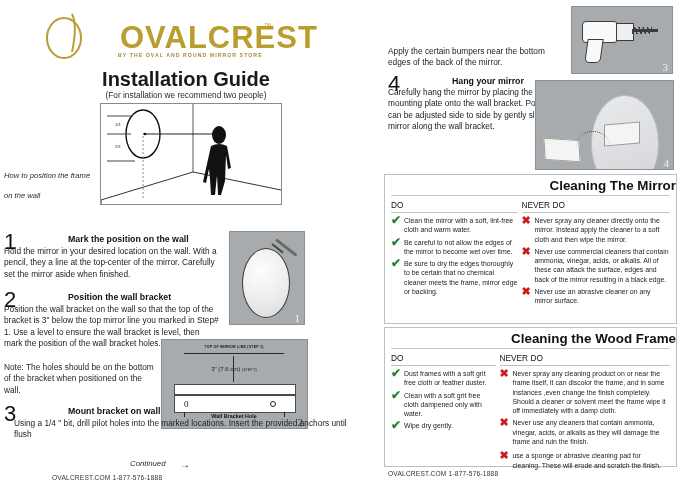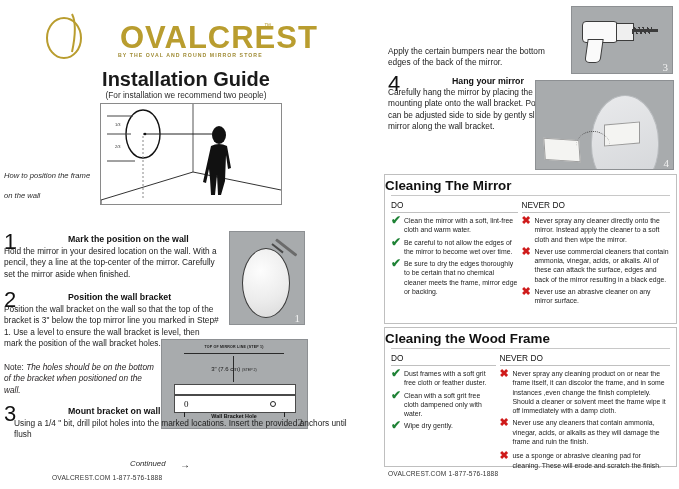--- a/index.html
+++ b/index.html
@@ -38,21 +38,21 @@
   .room-caption{position:absolute;left:4px;top:166px;width:92px;font-size:7.6px;
     font-style:italic;line-height:20px;color:#2b2b2b;text-align:left;}
 
   
   .step{position:absolute;width:340px;}
   .step-num{position:absolute;left:0;top:0;font-size:22px;line-height:20px;
     font-weight:300;color:#111;font-family:"Liberation Sans", sans-serif;}
   .step-head{position:absolute;left:18px;top:2px;font-size:8.8px;font-weight:bold;color:#111;margin-left:46px;}
   .step-body{position:absolute;left:0;top:14px;font-size:8.3px;line-height:11.4px;color:#1c1c1c;}
   .note-lbl{font-weight:normal;}
-  .note-it{font-style:italic;margin-top:48px;}
+  .note-it{margin-top:48px;}
 
   
   .photo{position:absolute;background:#a8abad;border:1px solid #8d9093;overflow:hidden;}
   .photo-num{position:absolute;right:4px;bottom:0px;font-size:11px;color:#f2f2f2;
     font-family:"Liberation Serif", serif;}
 
   
   .ph1{left:229px;top:231px;width:74px;height:92px;}
   .ph1 .oval{position:absolute;left:12px;top:16px;width:46px;height:68px;border-radius:50%;
     background:radial-gradient(circle at 38% 32%, #fdfdfd 0%, #ececec 55%, #d8d8d8 100%);
@@ -115,21 +115,21 @@
     border:1px solid #9a9a9a;transform:skewY(-5deg);}
   .plate-b{position:absolute;left:8px;top:58px;width:34px;height:20px;background:#f4f4f2;
     border:1px solid #9a9a9a;transform:skewY(8deg) rotate(-4deg);}
   .hang-dots{position:absolute;left:40px;top:50px;width:34px;height:14px;
     border-top:1.2px dotted #4a4a4a;border-radius:50%/100% 100% 0 0;}
 
   
   .panel{position:absolute;left:4px;width:291px;border:1px solid #bfbfbf;background:#fff;}
   .panel-mirror{top:174px;height:148px;}
   .panel-frame{top:327px;height:138px;}
-  .panel-title{text-align:left;font-size:13.4px;font-weight:bold;color:#111;
+  .panel-title{text-align:right;font-size:13.4px;font-weight:bold;color:#111;
     padding:3px 0 2px 0;}
   .panel-rule{height:1px;background:#c8c8c8;margin:0 6px;}
   .cols{display:flex;padding:4px 6px 0 6px;}
   .cdo{width:46%;padding-right:4px;}
   .cnever{width:54%;}
   .colhead{font-size:8.3px;color:#111;padding-bottom:2px;}
   .colrule{height:1px;background:#c0c0c0;margin-bottom:3px;}
   .item{display:flex;margin-bottom:3px;}
   .mark{width:13px;flex:0 0 13px;font-size:11px;line-height:9px;text-align:left;}
   .mark.check{color:#1e8235;font-weight:bold;font-size:12px;}

